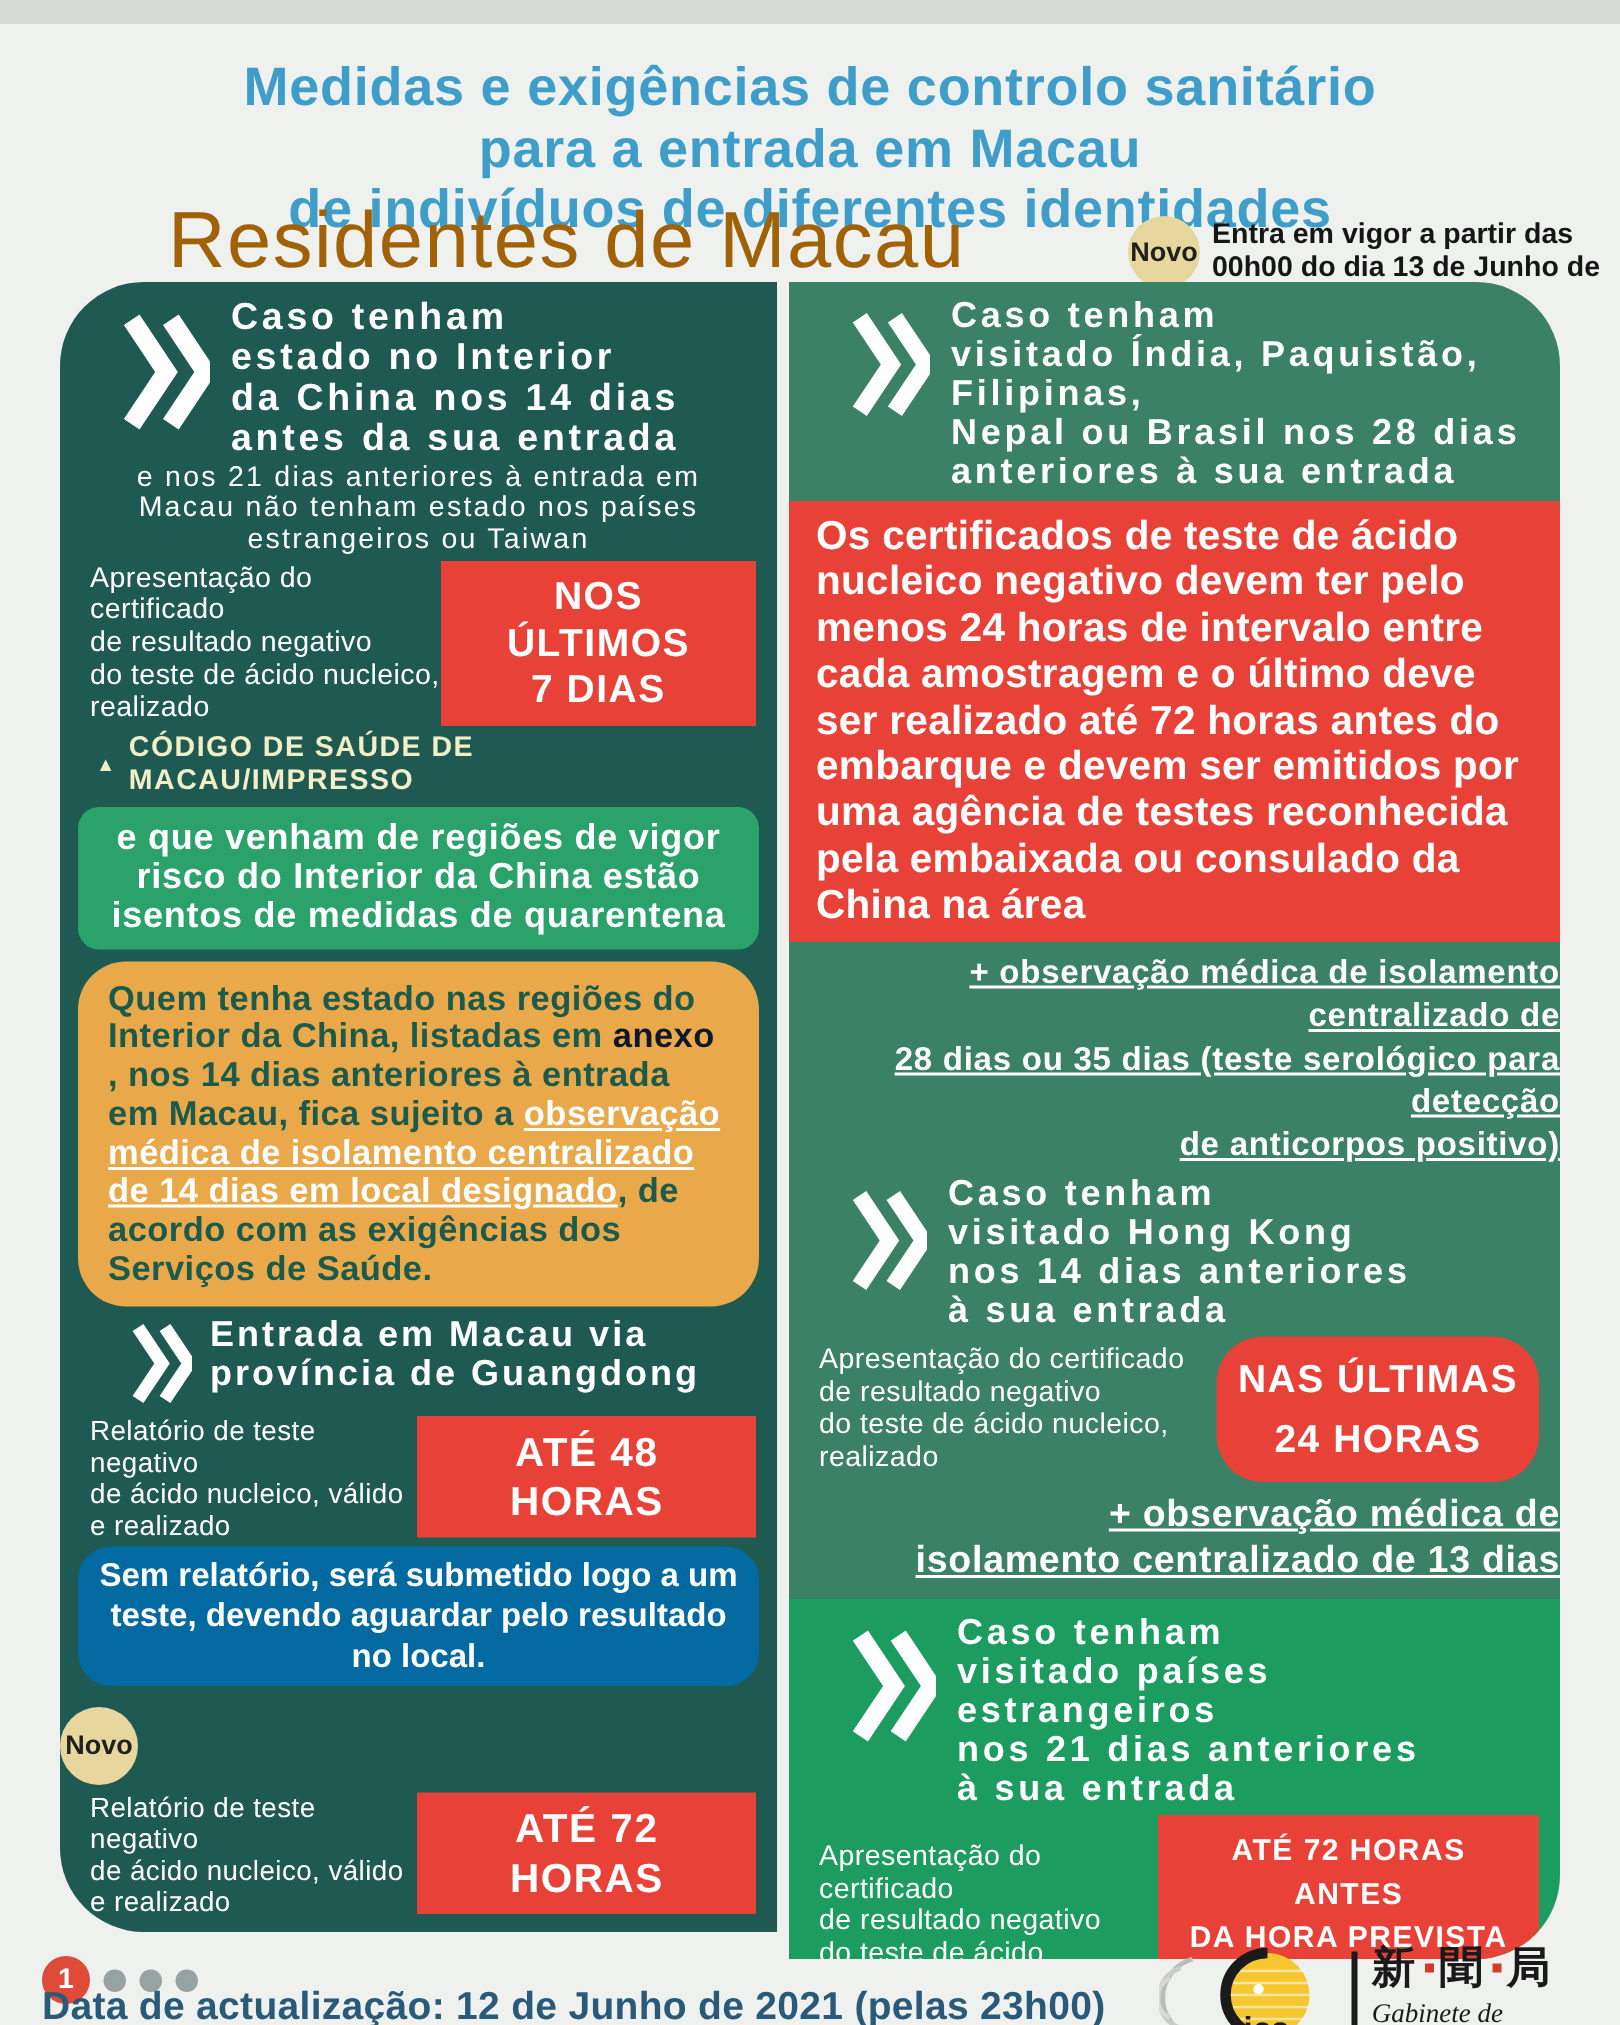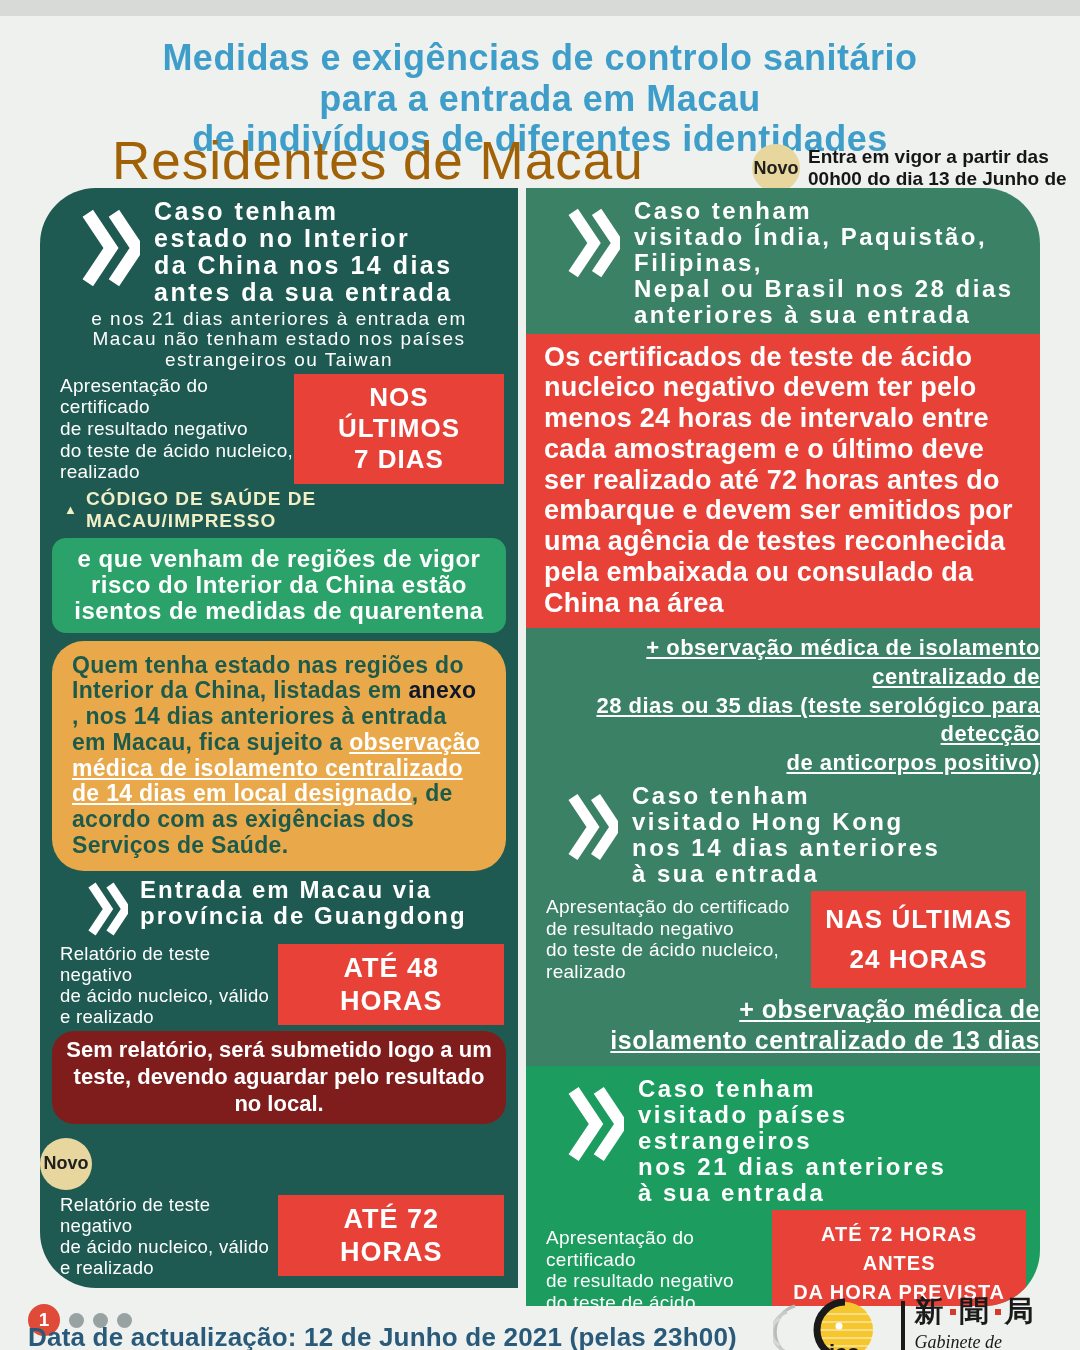--- a/index.html
+++ b/index.html
@@ -48,41 +48,41 @@
 
   .subhead { text-align:center; font-size:19px; letter-spacing:1.5px; line-height:1.07; white-space:pre-line; margin-top:3px; }
 
   .req-row { display:flex; align-items:center; justify-content:space-between; padding:4px 14px 0 20px; }
   .req-text { font-size:17.5px; line-height:1.14; white-space:pre-line; letter-spacing:.3px; }
   .badge {
     background:#e84238; color:#fff; font-weight:bold; text-align:center;
     padding:8px 14px; font-size:27px; line-height:1.2; white-space:pre-line; letter-spacing:1px;
   }
   .badge.two { font-size:26px; }
-  .badge.gap { line-height:1.55; }
+  .badge.gap { line-height:1.55;border-radius:31px; }
   .badge.small3 { font-size:20px; line-height:1.45; padding:10px 12px; }
 
   .code-row { display:flex; align-items:center; gap:8px; padding:4px 10px 0 24px;
               color:#f2efc7; font-weight:bold; font-size:19px; letter-spacing:1px; }
   .tri { font-size:13px; color:#f2efc7; }
 
   .box { margin:6px 12px 0 12px; }
   .green-box {
     background:#2aa269; border-radius:14px; text-align:center;
     font-weight:bold; font-size:24px; line-height:1.1; padding:8px 10px; letter-spacing:.5px;
   }
   .orange-box {
     background:#e9a94a; border-radius:32px; color:#1c5b4b;
     font-weight:bold; font-size:23px; line-height:1.12; padding:12px 20px; letter-spacing:.3px;
     margin-top:8px;
   }
   .orange-box .wlink { color:#0f172a; text-decoration:none; font-weight:bold; }
   .orange-box .wund  { color:#fff; text-decoration:underline; }
   .red-box {
-    background:#7f1d1d; border-radius:22px; text-align:center;
+    background:#0369a1; border-radius:22px; text-align:center;
     font-weight:bold; font-size:22px; line-height:1.22; padding:6px 10px; margin-top:4px;
   }
   .red-flat {
     background:#e84238; font-weight:bold; font-size:27px; line-height:1.14;
     padding:8px 14px 10px 18px; margin-top:6px; letter-spacing:.2px;
   }
   .obs {
     text-align:right; font-weight:bold; text-decoration:underline;
     white-space:pre-line; margin-top:6px; letter-spacing:.5px;
   }

